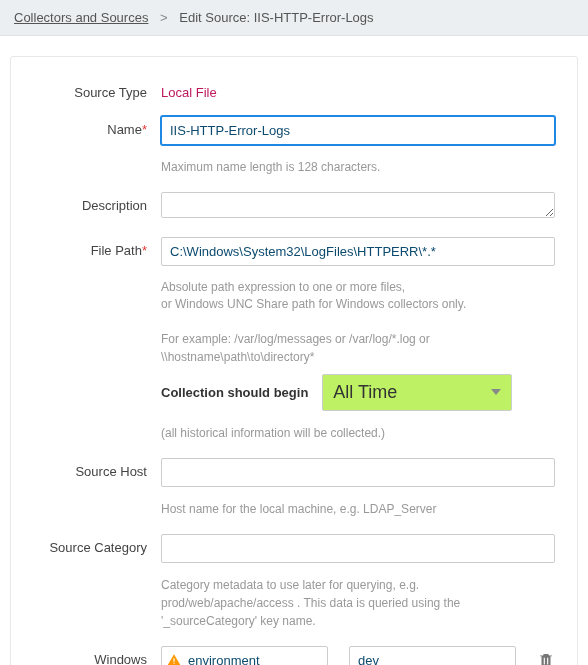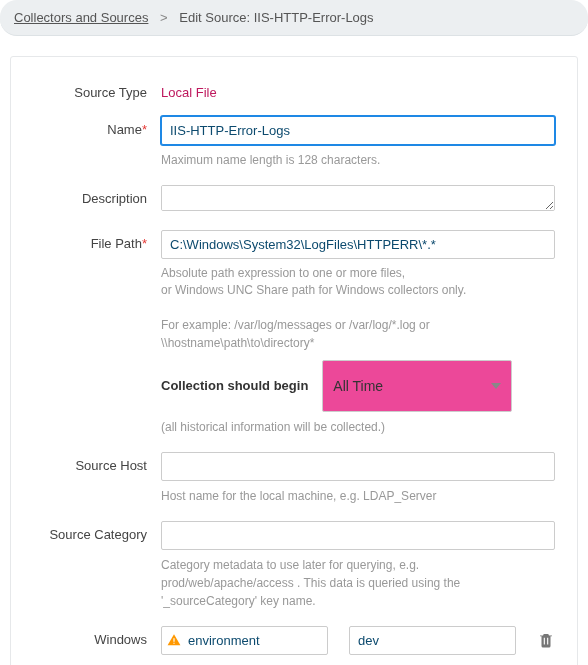--- a/index.html
+++ b/index.html
@@ -9,21 +9,20 @@
       color: #333;
       background: #fff;
       width: 588px;
     }
     .breadcrumb {
       background: #eceff1;
       padding: 10px 14px;
       font-size: 13px;
       color: #555;
       border-bottom: 1px solid #dde2e5;
-      border-radius: 17px;
     }
     .breadcrumb a {
       color: #555;
       text-decoration: underline;
       cursor: pointer;
     }
     .breadcrumb .sep {
       margin: 0 8px;
       color: #888;
     }
@@ -69,21 +68,21 @@
       border: 1px solid #1e88e5;
       box-shadow: 0 0 0 1px #1e88e5;
     }
     textarea {
       height: 26px;
       resize: vertical;
     }
     .hint {
       color: #999;
       font-size: 12px;
-      margin-top: 6px;
+      margin-top: 13px;
       line-height: 1.5;
     }
     .collection-row {
       display: flex;
       align-items: center;
       margin-top: 8px;
       margin-bottom: 4px;
     }
     .collection-label {
       font-weight: 600;
@@ -91,25 +90,25 @@
       color: #333;
       margin-right: 14px;
     }
     .select-wrap {
       position: relative;
       width: 190px;
     }
     .select-box {
       border: 1px solid #ccc;
       border-radius: 2px;
-      padding: 17px 10px;
-      font-size: 14px;
+      padding: 7px 10px;
+      font-size: 18px;
       color: #333;
       cursor: pointer;
-      background: #ec4899;
+      background: #bef264;
       display: flex;
       align-items: center;
       justify-content: space-between;
     }
     .chev {
       width: 0; height: 0;
       border-left: 5px solid transparent;
       border-right: 5px solid transparent;
       border-top: 6px solid #888;
     }

